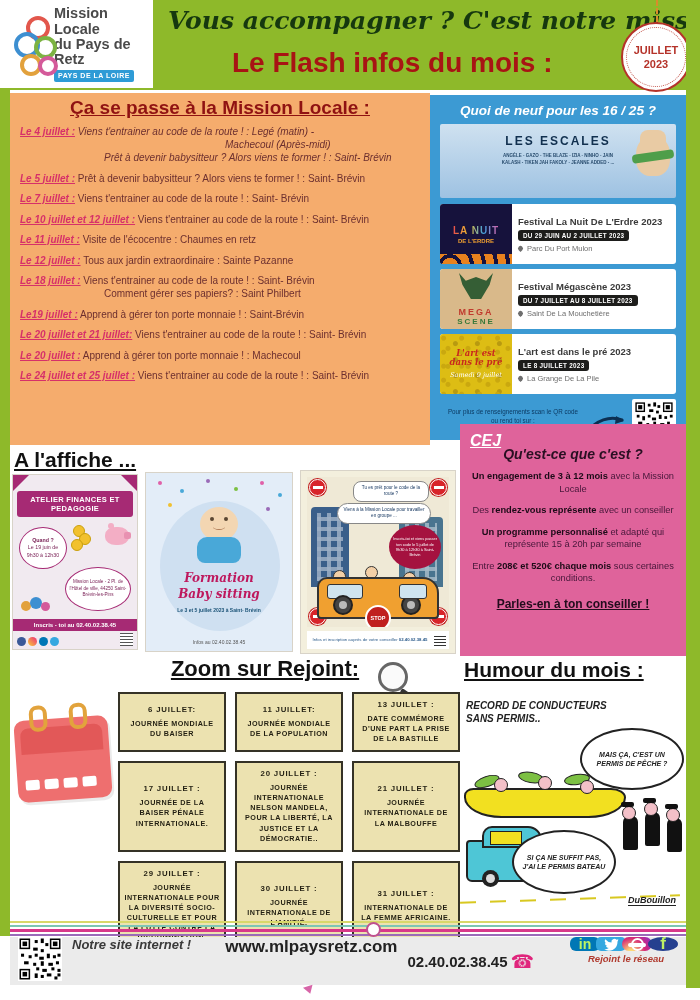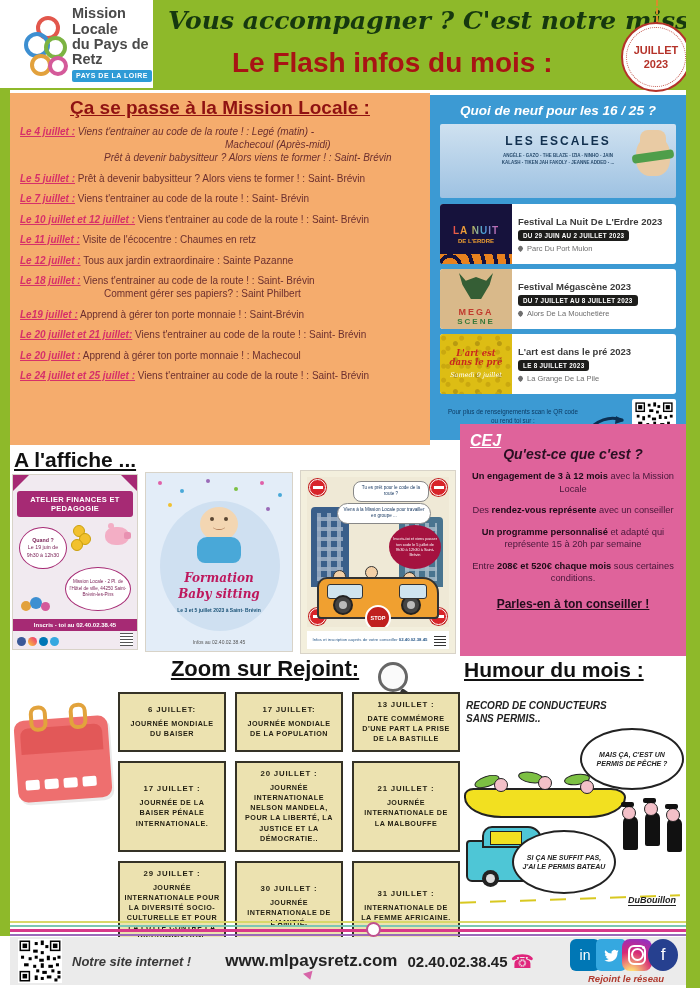--- a/index.html
+++ b/index.html
@@ -2,21 +2,21 @@
 <html><head>
 <meta charset="utf-8">
 <style>
   html,body{margin:0;padding:0}
   .page{position:relative;width:700px;height:1000px;background:#fff;overflow:hidden;
         font-family:"Liberation Sans",sans-serif;}
   .abs{position:absolute}
 
   
   .header{left:0;top:0;width:700px;height:90px;background:#8eb92a}
-  .logo-box{left:0;top:0;width:153px;height:88px;background:#fff;display:flex;align-items:center;gap:8px;padding-left:22px;box-sizing:border-box}
+  .logo-box{left:0;top:0;width:153px;height:88px;background:#fff;display:flex;align-items:center;gap:0;padding-left:12px;box-sizing:border-box}
   .logo-rings{position:relative;width:42px;height:56px;flex:none}
   .ring{position:absolute;border-radius:50%;border:4px solid}
   .r1{width:16px;height:16px;border-color:#e2574c;left:14px;top:0}
   .r2{width:18px;height:18px;border-color:#3d8fd1;left:2px;top:16px}
   .r3{width:15px;height:15px;border-color:#7cb342;left:22px;top:20px}
   .r4{width:14px;height:14px;border-color:#e2a13c;left:8px;top:38px}
   .r5{width:12px;height:12px;border-color:#d45a9a;left:26px;top:40px}
   .logo-text{display:flex;flex-direction:column;line-height:1.05}
   .logo-name{font-size:14.5px;color:#4a4a4a;font-weight:bold}
   .logo-badge{margin-top:3px;background:#2e9bd6;color:#fff;font-size:7px;font-weight:bold;padding:2px 4px;letter-spacing:.5px;align-self:flex-start;border-radius:2px}
@@ -183,30 +183,30 @@
   .sig{position:absolute;right:10px;bottom:8px;font-size:9px;font-style:italic;font-weight:bold;color:#222;border-bottom:1.5px solid #222}
   .roadline{position:absolute;left:0;bottom:14px;width:220px;height:2px;background:repeating-linear-gradient(90deg,#d8c820 0 16px,transparent 16px 30px);transform:rotate(-2deg)}
 
   
   .stripes{left:10px;top:921px;width:676px}
   .stripes .s{height:2px;margin-bottom:2px}
   .s1{background:#d8d86a}.s2{background:#7cc6b4}.s3{background:#d8388a;height:3px!important}.s4{background:#9a6ab8}.s5{background:#f0a0c8}
   .knob{left:366px;top:922px;width:11px;height:11px;background:#fff;border:2px solid #c05090;border-radius:50%;z-index:3}
 
   
-  .footer{left:10px;top:937px;width:676px;height:48px;background:#ebebeb;display:flex;align-items:center;gap:10px;padding:0 8px;box-sizing:border-box}
+  .footer{left:10px;top:937px;width:676px;height:48px;background:#ebebeb;display:flex;gap:10px;padding:0 8px;box-sizing:border-box}
   .f-qr{flex:none}
   .f-site{font-size:13px;font-weight:bold;font-style:italic;color:#3a3a3a;margin-right:24px}
   .f-url{font-size:17px;font-weight:bold;color:#222;position:relative}
   .f-url::after{content:"";position:absolute;left:46%;bottom:-9px;width:0;height:0;border-left:5px solid transparent;border-right:5px solid transparent;border-top:8px solid #d765a8;transform:rotate(-18deg)}
   .f-phone{font-size:15px;font-weight:bold;color:#222;display:flex;align-items:center;gap:3px}
   .phone-ico{font-family:"DejaVu Sans",sans-serif;color:#e0257c;font-size:19px;line-height:1}
   .f-social-wrap{margin-left:auto;display:flex;flex-direction:column;align-items:center;gap:2px}
   .f-social{display:flex;align-items:center}
-  .sicon{width:30px;height:32px;display:flex;align-items:center;justify-content:center;color:#ffffff;font-weight:normal;margin-left:-4px}
+  .sicon{width:30px;height:14px;display:flex;align-items:center;justify-content:center;color:#bef264;font-weight:bold;margin-left:-4px}
   .s-li{background:#0077b5;border-radius:6px;font-size:14px;z-index:1}
   .s-tw{background:#35a8e0;border-radius:5px;z-index:2}
   .s-ig{background:radial-gradient(circle at 30% 110%,#feda75 10%,#d62976 55%,#962fbf 90%);border-radius:8px;position:relative;z-index:3}
   .s-ig::before{content:"";position:absolute;inset:6px;border:2px solid #fff;border-radius:6px}
   .s-ig::after{content:"";position:absolute;right:7px;top:7px;width:3px;height:3px;background:#fff;border-radius:50%}
   .ig-lens{width:9px;height:9px;border:2px solid #fff;border-radius:50%}
   .s-fb{background:#26408f;border-radius:50%;font-size:17px;z-index:4}
   .f-network{font-size:9.5px;font-weight:bold;font-style:italic;color:#b03a2e}
 </style>
 </head>
@@ -321,21 +321,21 @@
       <div class="ev-thumb th-mega">
         <span class="bull"></span>
         <span class="t1">MEGA</span>
         <span class="t2">SCENE</span>
       </div>
       <div class="ev-body">
         <span class="ev-name">Festival Mégascène 2023</span>
         <span class="ev-pill">DU 7 JUILLET AU 8 JUILLET 2023</span>
         <span class="ev-place">
             <i class="pin"></i>
-            <span>Alors De La Mouchetière</span>
+            <span>Saint De La Mouchetière</span>
           </span>
       </div>
     </div>
 
     <div class="ev">
       <div class="ev-thumb th-art">
         <span class="t1">L'art est</span>
         <span class="t2">dans le pré</span>
         <span class="t3">Samedi 9 juillet</span>
       </div>
@@ -507,21 +507,21 @@
           <i></i>
         </span>
     </div>
   </div>
   <div class="abs zgrid">
     <div class="zc">
         <span class="zd">6 JUILLET:</span>
         <span class="zt">JOURNÉE MONDIALE DU BAISER</span>
       </div>
     <div class="zc">
-        <span class="zd">17 JUILLET:</span>
+        <span class="zd">11 JUILLET:</span>
         <span class="zt">JOURNÉE MONDIALE DE LA POPULATION</span>
       </div>
     <div class="zc">
         <span class="zd">13 JUILLET :</span>
         <span class="zt">DATE COMMÉMORE D'UNE PART LA PRISE DE LA BASTILLE</span>
       </div>
     <div class="zc">
         <span class="zd">17 JUILLET :</span>
         <span class="zt">JOURNÉE DE LA BAISER PÉNALE INTERNATIONALE.</span>
       </div>

